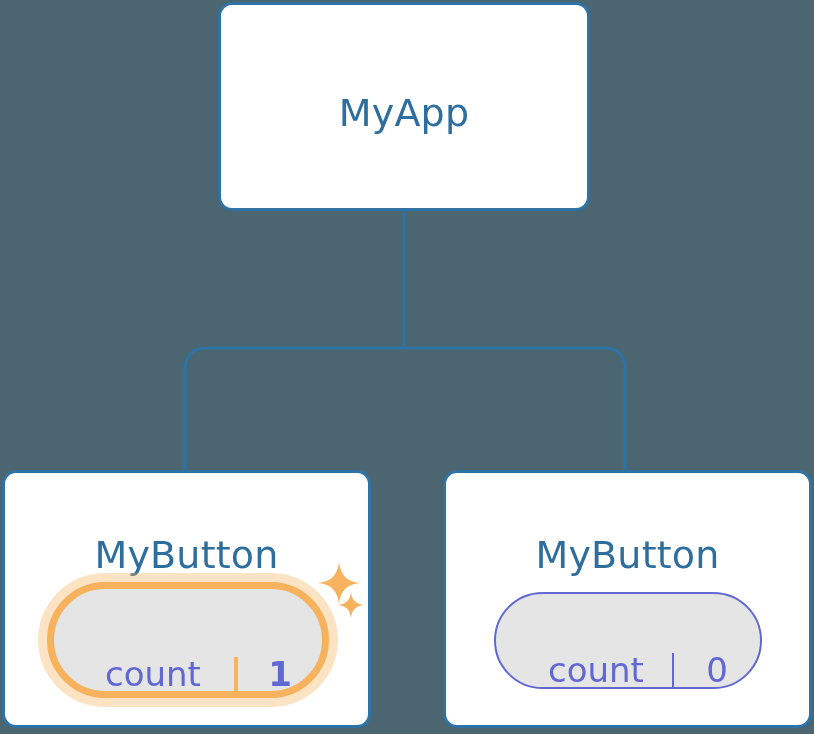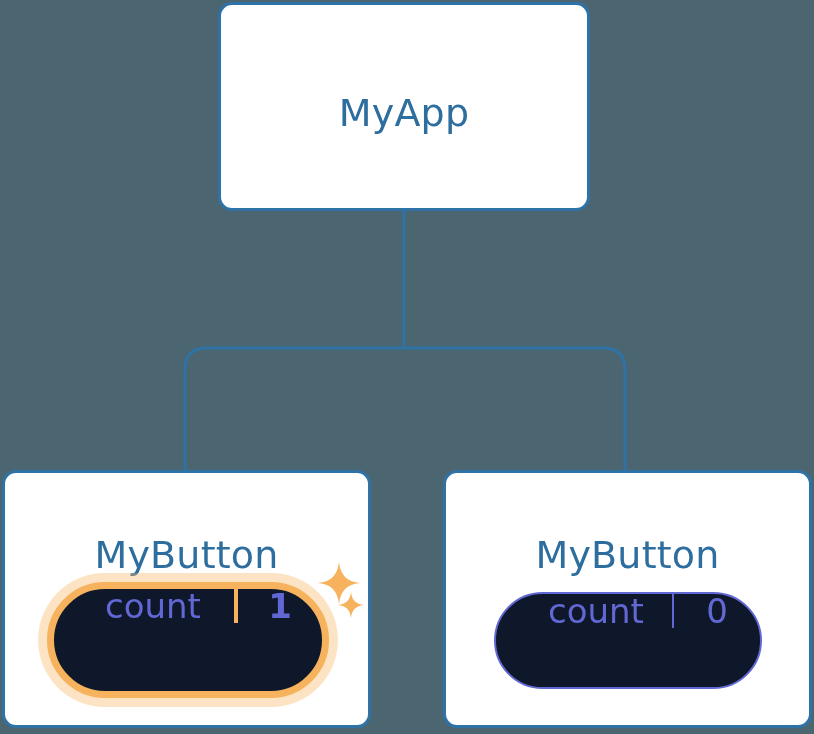--- a/index.html
+++ b/index.html
@@ -66,24 +66,24 @@
     white-space: nowrap;
   }
   #node-root .node-title { top: 86px; }
   #node-child-left .node-title,
   #node-child-right .node-title { top: 60px; }
 
   
   .hook-pill {
     position: absolute;
     display: flex;
-    align-items: flex-start;
+    align-items: flex-end;
     box-sizing: border-box;
     border-radius: 999px;
-    background: #0f172a;
+    background: #e5e5e5;
   }
   .hook-pill .hook-name,
   .hook-pill .hook-value {
     display: flex;
     align-items: center;
     justify-content: center;
     color: #6168d4;
     font-size: 34px;
     line-height: 1;
     box-sizing: border-box;

